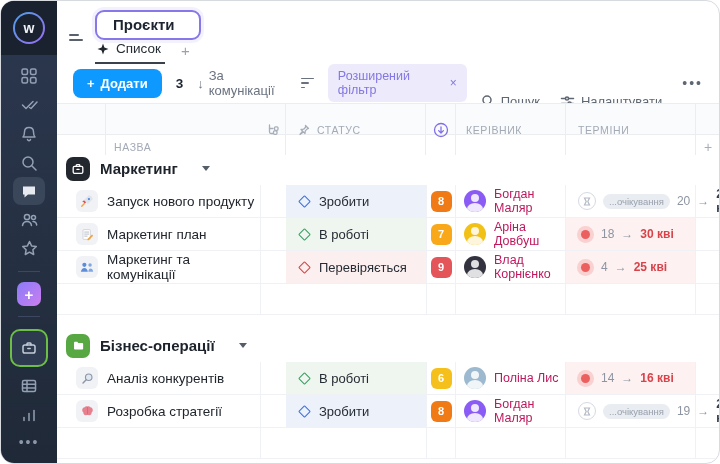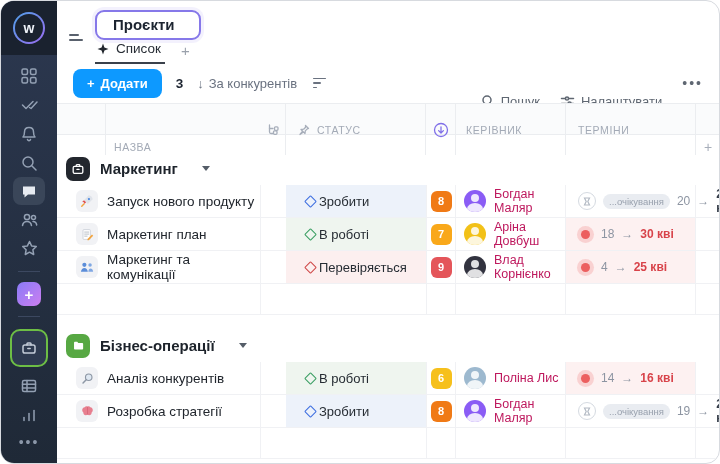--- a/index.html
+++ b/index.html
@@ -57,21 +57,21 @@
   .gap{height:17px;}
   .group-h{display:flex;align-items:center;height:33px;padding-left:9px;gap:10px;}
   .gicon{width:24px;height:24px;border-radius:7px;display:flex;align-items:center;justify-content:center;}
   .gicon svg{stroke:#fff;fill:none;stroke-width:1.5;stroke-linecap:round;stroke-linejoin:round;}
   .gtitle{font-size:15px;font-weight:bold;color:#1d232b;}
   .caret{width:0;height:0;border-left:4.5px solid transparent;border-right:4.5px solid transparent;border-top:5.5px solid #555d68;margin-left:14px;cursor:pointer;}
   .trow{display:grid;grid-template-columns:204px 25px 140px 30px 110px 130px 25px;height:32px;border-bottom:1px solid #f0f1f4;font-size:13.5px;color:#21262d;}
   .cell{display:flex;align-items:center;min-width:0;}
   .c-name{padding-left:19px;gap:9px;border-right:1px solid #f0f1f4;cursor:pointer;}
   .emoji{width:22px;height:22px;border-radius:6px;background:#f1f2f5;display:flex;align-items:center;justify-content:center;flex:0 0 22px;}
-  .c-status{padding-left:20px;gap:4px;cursor:pointer;}
+  .c-status{padding-left:14px;gap:10px;cursor:pointer;}
   .diamond{width:7px;height:7px;border:1.6px solid #888;transform:rotate(45deg);border-radius:1px;flex:0 0 7px;}
   .c-status span.slabel{font-size:13px;color:#262c33;}
   .c-prio{justify-content:center;border-left:1px solid #f0f1f4;border-right:1px solid #f0f1f4;}
   .badge{min-width:21px;height:21px;border-radius:6px;color:#fff;font-size:11px;font-weight:bold;display:flex;align-items:center;justify-content:center;cursor:pointer;}
   .c-owner{padding-left:8px;gap:8px;border-right:1px solid #f0f1f4;font-size:12.5px;color:#be185d;cursor:pointer;}
   .avatar{width:22px;height:22px;border-radius:50%;flex:0 0 22px;position:relative;overflow:hidden;}
   .avatar::before{content:"";position:absolute;left:7px;top:4px;width:8px;height:8px;border-radius:50%;background:rgba(255,255,255,.85);}
   .avatar::after{content:"";position:absolute;left:3px;top:13px;width:16px;height:12px;border-radius:50%;background:rgba(255,255,255,.85);}
   .c-terms{padding-left:12px;gap:7px;border-right:1px solid #f0f1f4;font-size:12px;color:#8d95a2;cursor:pointer;}
   .wait-circle{width:16px;height:16px;border-radius:50%;border:1px solid #d5dae1;display:flex;align-items:center;justify-content:center;flex:0 0 16px;}
@@ -192,27 +192,31 @@
     </div>
 
     <div class="toolbar">
       <button class="add-btn">
         <span>+</span>
         <span>Додати</span>
       </button>
       <span class="count">3</span>
       <span class="sort">
         <span>↓</span>
-        <span>За конкурентів</span>
+        <span>За комунікації</span>
       </span>
       <span class="filter-icon">
           <i></i>
           <i></i>
           <i></i>
         </span>
+      <span class="chip">
+        <span>Розширений фільтр</span>
+        <span class="x">×</span>
+      </span>
       <div class="tb-right">
         <span class="tb-item">
           <svg width="14" height="14" viewBox="0 0 14 14">
               <circle cx="6" cy="6" r="4"></circle>
               <path d="M9 9l3.5 3.5"></path>
             </svg>
           <span>Пошук</span>
         </span>
         <span class="tb-item">
           <svg width="15" height="14" viewBox="0 0 15 14">

